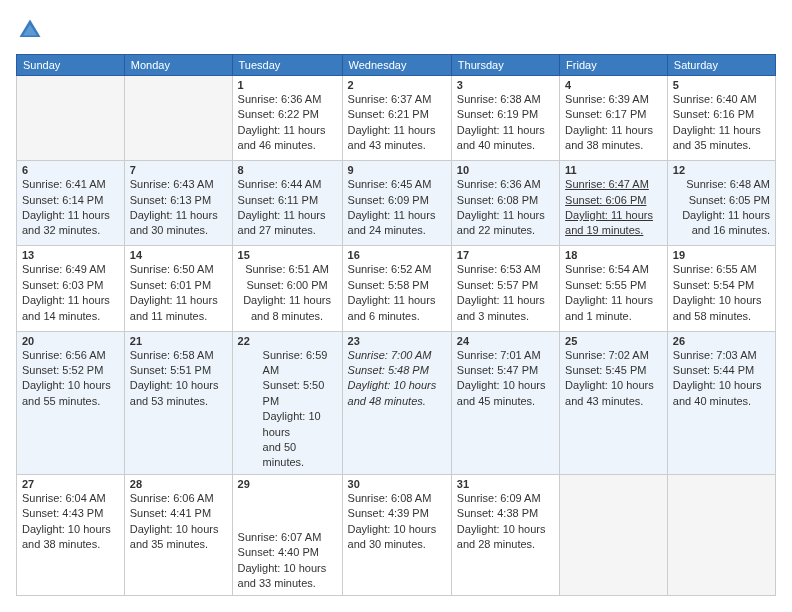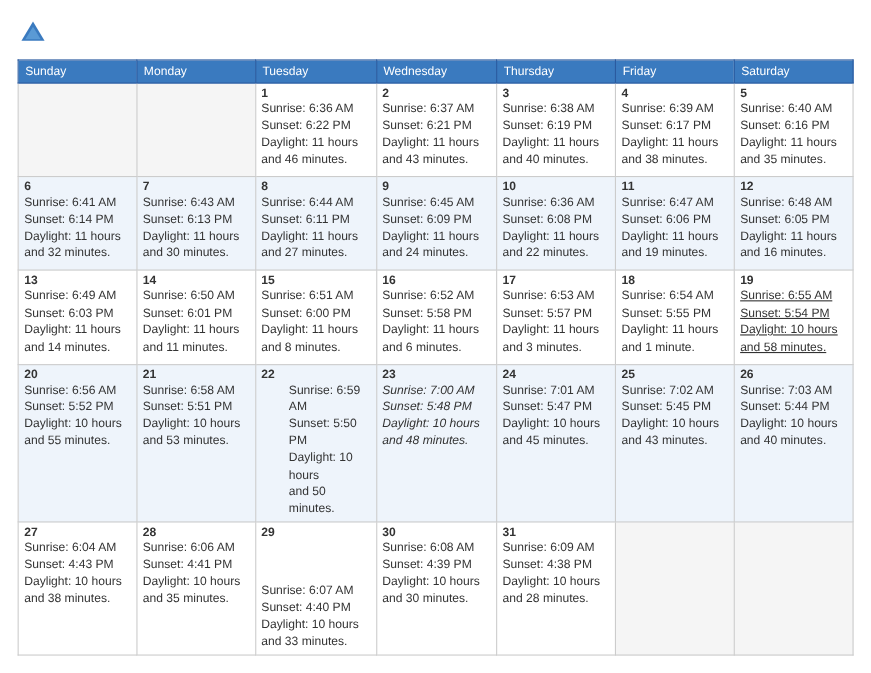--- a/index.html
+++ b/index.html
@@ -205,28 +205,28 @@
           </td>
           <td>
             <span class="day-number">10</span>
             <div class="day-info" style="white-space: pre-line;">Sunrise: 6:36 AM
 Sunset: 6:08 PM
 Daylight: 11 hours
 and 22 minutes.</div>
           </td>
           <td>
             <span class="day-number">11</span>
-            <div class="day-info" style="white-space: pre-line;">Sunrise: 6:47 AM
+            <div class="day-info" style="white-space: pre-line; text-decoration: underline;">Sunrise: 6:47 AM
 Sunset: 6:06 PM
 Daylight: 11 hours
 and 19 minutes.</div>
           </td>
           <td>
             <span class="day-number">12</span>
-            <div class="day-info" style="white-space: pre-line;">Sunrise: 6:48 AM
+            <div class="day-info" style="white-space: pre-line; text-align: right;">Sunrise: 6:48 AM
 Sunset: 6:05 PM
 Daylight: 11 hours
 and 16 minutes.</div>
           </td>
         </tr>
         <tr>
           <td>
             <span class="day-number">13</span>
             <div class="day-info" style="white-space: pre-line;">Sunrise: 6:49 AM
 Sunset: 6:03 PM
@@ -235,21 +235,21 @@
           </td>
           <td>
             <span class="day-number">14</span>
             <div class="day-info" style="white-space: pre-line;">Sunrise: 6:50 AM
 Sunset: 6:01 PM
 Daylight: 11 hours
 and 11 minutes.</div>
           </td>
           <td>
             <span class="day-number">15</span>
-            <div class="day-info" style="white-space: pre-line;">Sunrise: 6:51 AM
+            <div class="day-info" style="white-space: pre-line; text-align: center;">Sunrise: 6:51 AM
 Sunset: 6:00 PM
 Daylight: 11 hours
 and 8 minutes.</div>
           </td>
           <td>
             <span class="day-number">16</span>
             <div class="day-info" style="white-space: pre-line;">Sunrise: 6:52 AM
 Sunset: 5:58 PM
 Daylight: 11 hours
 and 6 minutes.</div>
@@ -263,21 +263,21 @@
           </td>
           <td>
             <span class="day-number">18</span>
             <div class="day-info" style="white-space: pre-line;">Sunrise: 6:54 AM
 Sunset: 5:55 PM
 Daylight: 11 hours
 and 1 minute.</div>
           </td>
           <td>
             <span class="day-number">19</span>
-            <div class="day-info" style="white-space: pre-line; text-decoration: underline;">Sunrise: 6:55 AM
+            <div class="day-info" style="white-space: pre-line;">Sunrise: 6:55 AM
 Sunset: 5:54 PM
 Daylight: 10 hours
 and 58 minutes.</div>
           </td>
         </tr>
         <tr class="row-shade">
           <td>
             <span class="day-number">20</span>
             <div class="day-info" style="white-space: pre-line;">Sunrise: 6:56 AM
 Sunset: 5:52 PM

